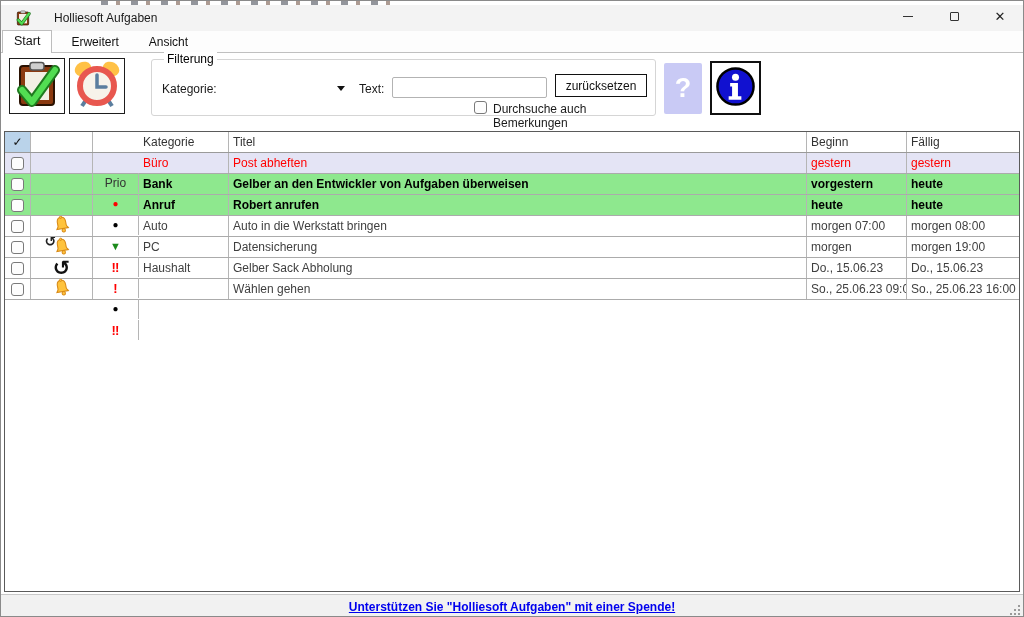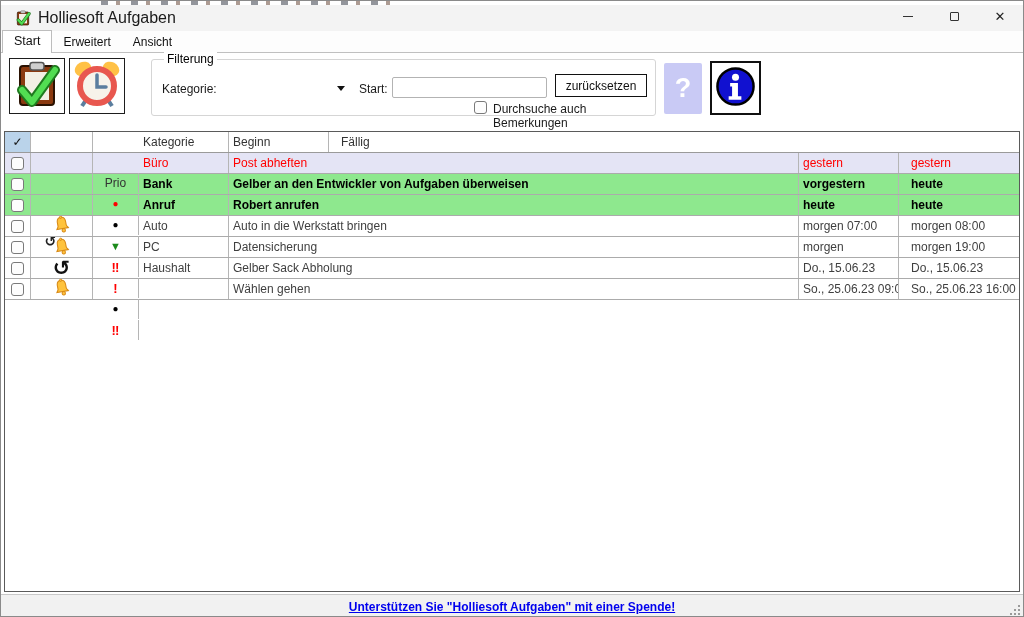--- a/index.html
+++ b/index.html
@@ -6,29 +6,29 @@
   html,body { width:1024px; height:617px; background:#fff; font-family:"Liberation Sans",sans-serif; }
   .window { position:absolute; inset:0; width:1024px; height:617px; border:1px solid #8a8a8a; background:#fff; overflow:hidden; }
 
   
   .top-artifact { position:absolute; top:0; left:100px; width:300px; height:4px;
     background:repeating-linear-gradient(90deg,#3a3f4a 0 7px, transparent 7px 15px, #6a4a3a 15px 19px, transparent 19px 30px); opacity:.55; }
 
   
   .titlebar { position:absolute; top:4px; left:0; right:0; height:26px; background:#f3f3f3; display:flex; align-items:center; }
   .titlebar .appicon { margin-left:14px; width:16px; height:16px; flex:0 0 auto; }
-  .titlebar .title { margin-left:7px; font-size:16px; color:#1a1a1a; }
+  .titlebar .title { margin-left:23px; font-size:12px; color:#1a1a1a; }
   .wincontrols { position:absolute; right:0; top:-4px; height:30px; display:flex; }
   .winbtn { width:46px; height:30px; display:flex; align-items:center; justify-content:center; color:#222; font-size:12px; }
   .min-line { width:10px; height:1px; background:#333; display:block; }
   .max-square { width:9px; height:9px; border:1.2px solid #333; border-radius:1px; display:block; }
   .close-glyph { font-size:13px; }
 
   
-  .tabstrip { position:absolute; top:30px; left:0; right:0; height:22px; background:#fdfdfd; border-bottom:1px solid #c0c0c0; display:flex; align-items:flex-end; padding-left:1px; }
+  .tabstrip { position:absolute; top:30px; left:0; right:0; height:22px; background:#fdfdfd; border-bottom:1px solid #c0c0c0; display:flex; align-items:flex-end; padding-left:1px;gap:8px; }
   .tab { font-size:12px; color:#111; padding:3px 11px 3px 11px; position:relative; }
   .tab.active { background:#fff; border:1px solid #bdbdbd; border-bottom:none; margin-bottom:-1px; padding-bottom:5px; font-size:12.5px; }
 
   
   .toolbar { position:absolute; top:53px; left:0; right:0; height:77px; background:#fff; }
   .toolbtn { position:absolute; top:4px; width:56px; height:56px; border:1.6px solid #1d1d1d; background:#fff; display:flex; align-items:center; justify-content:center; }
   .toolbtn.b1 { left:8px; }
   .toolbtn.b2 { left:68px; }
 
   .groupbox { position:absolute; left:150px; top:5px; width:505px; height:57px; border:1px solid #d5d5d5; border-radius:3px; }
@@ -51,21 +51,21 @@
   .tablewrap { position:absolute; top:130px; left:3px; right:3px; height:461px; border:1px solid #5a5a5a; background:#fff; overflow:hidden; }
   .trow, .thead { display:flex; height:21px; border-bottom:1px solid #ababab; background:#fff; }
   .thead { border-bottom:1px solid #9a9a9a; }
   .cell { border-right:1px solid #b5b5b5; height:100%; display:flex; align-items:center; overflow:hidden; white-space:nowrap; font-size:12px; }
   .c-check { width:26px; justify-content:center; }
   .c-icon  { width:62px; justify-content:center; }
   .c-prio  { width:46px; justify-content:center;margin-top:41px; }
   .c-kat   { width:90px; padding-left:4px; }
   .c-titel { flex:1; padding-left:4px; }
   .c-beginn{ width:100px; padding-left:4px; }
-  .c-faellig{ width:112px; padding-left:4px; border-right:none;margin-left:8px; }
+  .c-faellig{ width:112px; padding-left:4px; border-right:none; }
   .thead .cell { color:#333; }
   .thead .c-check { background:#bad3ea; color:#111; font-size:12px; }
 
   .row-overdue { background:#e4e4f5; }
   .row-overdue .txt { color:#ff0000; font-weight:normal; }
   .row-today { background:#8ee88e; }
   .row-today .txt { color:#000; font-weight:bold; }
   .row-future { background:#fff; }
   .row-future .txt { color:#3f3f3f; }
 
@@ -150,21 +150,21 @@
       </span>
     </div>
 
     <div class="groupbox">
       <span class="gb-label">Filterung</span>
       <span class="lbl kat-label">Kategorie:</span>
       <div class="combo">
         <span></span>
         <span class="combo-arrow"></span>
       </div>
-      <span class="lbl text-label">Start:</span>
+      <span class="lbl text-label">Text:</span>
       <input class="text-input" type="text" value="" style="">
       <button class="reset-btn">zurücksetzen</button>
       <div class="cbx remarks-cbx"></div>
       <span class="lbl remarks-label">Durchsuche auch Bemerkungen</span>
     </div>
 
     <button class="help-btn">?</button>
     <div class="info-btn">
       <span>
         <svg viewBox="0 0 44 44" width="43" height="43">
@@ -175,20 +175,21 @@
       </span>
     </div>
   </div>
 
   <div class="tablewrap">
     <div class="thead">
       <div class="cell c-check">✓</div>
       <div class="cell c-icon"></div>
       <div class="cell c-prio">Prio</div>
       <div class="cell c-kat">Kategorie</div>
+      <div class="cell c-titel">Titel</div>
       <div class="cell c-beginn">Beginn</div>
       <div class="cell c-faellig">Fällig</div>
     </div>
     <div id="rows">
         <div class="trow row-overdue">
           <div class="cell c-check">
             <div class="cbx"></div>
           </div>
           <div class="cell c-icon"></div>
           <div class="cell c-prio">

